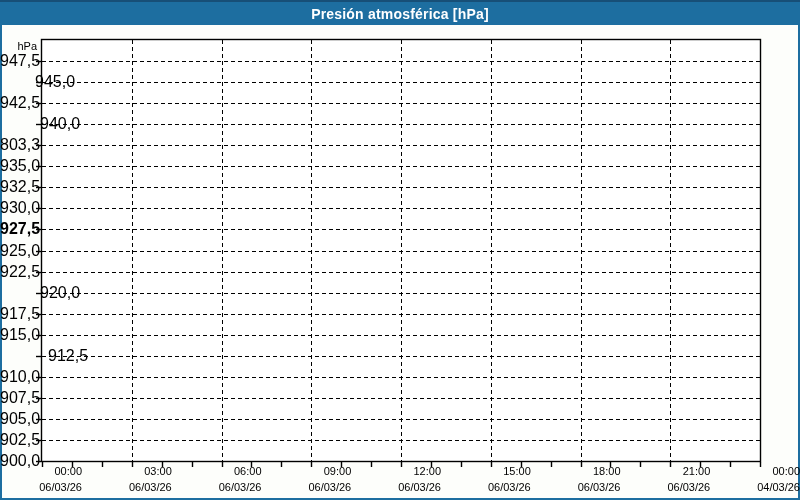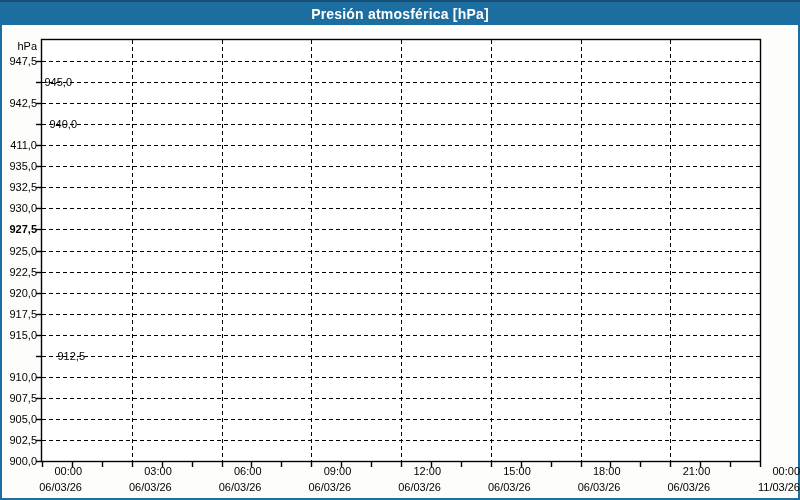--- a/index.html
+++ b/index.html
@@ -38,21 +38,21 @@
   #plot-svg {
     position: absolute;
     left: 0; top: 0;
     width: 800px; height: 500px;
   }
   .y-lab {
     position: absolute;
     left: 0;
     width: 37px;
     text-align: right;
-    font-size: 11px;
+    font-size: 16px;
     line-height: 12px;
     color: #000000;
     white-space: nowrap;
   }
   .unit-lab {
     position: absolute;
     left: 0;
     width: 37px;
     text-align: right;
     font-size: 11px;
@@ -152,28 +152,28 @@
       <line x1="760.5" y1="462" x2="760.5" y2="467" stroke="#000000" stroke-width="1.4"></line>
     </svg>
 
   <div class="unit-lab" style="top:40px;">hPa</div>
 
   <div id="y-labels">
       <div class="y-lab" style="top: 55.05px;">947,5</div>
       <div class="y-lab" style="top: 76.1px; padding-left: 35px;">945,0</div>
       <div class="y-lab" style="top: 97.15px;">942,5</div>
       <div class="y-lab" style="top: 118.2px; margin-left: 40px;">940,0</div>
-      <div class="y-lab" style="top: 139.25px;">411,0</div>
+      <div class="y-lab" style="top: 139.25px;">803,3</div>
       <div class="y-lab" style="top: 160.3px;">935,0</div>
       <div class="y-lab" style="top: 181.35px;">932,5</div>
       <div class="y-lab" style="top: 202.4px;">930,0</div>
       <div class="y-lab" style="top: 223.45px; font-weight: bold;">927,5</div>
       <div class="y-lab" style="top: 244.5px;">925,0</div>
       <div class="y-lab" style="top: 265.55px;">922,5</div>
-      <div class="y-lab" style="top: 286.6px;">920,0</div>
+      <div class="y-lab" style="top: 286.6px; padding-left: 40px;">920,0</div>
       <div class="y-lab" style="top: 307.65px;">917,5</div>
       <div class="y-lab" style="top: 328.7px;">915,0</div>
       <div class="y-lab" style="top: 349.75px; padding-left: 48px;">912,5</div>
       <div class="y-lab" style="top: 370.8px;">910,0</div>
       <div class="y-lab" style="top: 391.85px;">907,5</div>
       <div class="y-lab" style="top: 412.9px;">905,0</div>
       <div class="y-lab" style="top: 433.95px;">902,5</div>
       <div class="y-lab" style="top: 455px;">900,0</div>
     </div>
   <div id="x-labels">
@@ -187,15 +187,15 @@
       <div class="x-lab" style="left: 271.25px; top: 481px;">06/03/26</div>
       <div class="x-lab" style="left: 361px; top: 465px;">12:00</div>
       <div class="x-lab" style="left: 361px; top: 481px;">06/03/26</div>
       <div class="x-lab" style="left: 450.75px; top: 465px;">15:00</div>
       <div class="x-lab" style="left: 450.75px; top: 481px;">06/03/26</div>
       <div class="x-lab" style="left: 540.5px; top: 465px;">18:00</div>
       <div class="x-lab" style="left: 540.5px; top: 481px;">06/03/26</div>
       <div class="x-lab" style="left: 630.25px; top: 465px;">21:00</div>
       <div class="x-lab" style="left: 630.25px; top: 481px;">06/03/26</div>
       <div class="x-lab" style="left: 720px; top: 465px;">00:00</div>
-      <div class="x-lab" style="left: 720px; top: 481px;">11/03/26</div>
+      <div class="x-lab" style="left: 720px; top: 481px;">04/03/26</div>
     </div>
 </div>
 
 </body></html>

